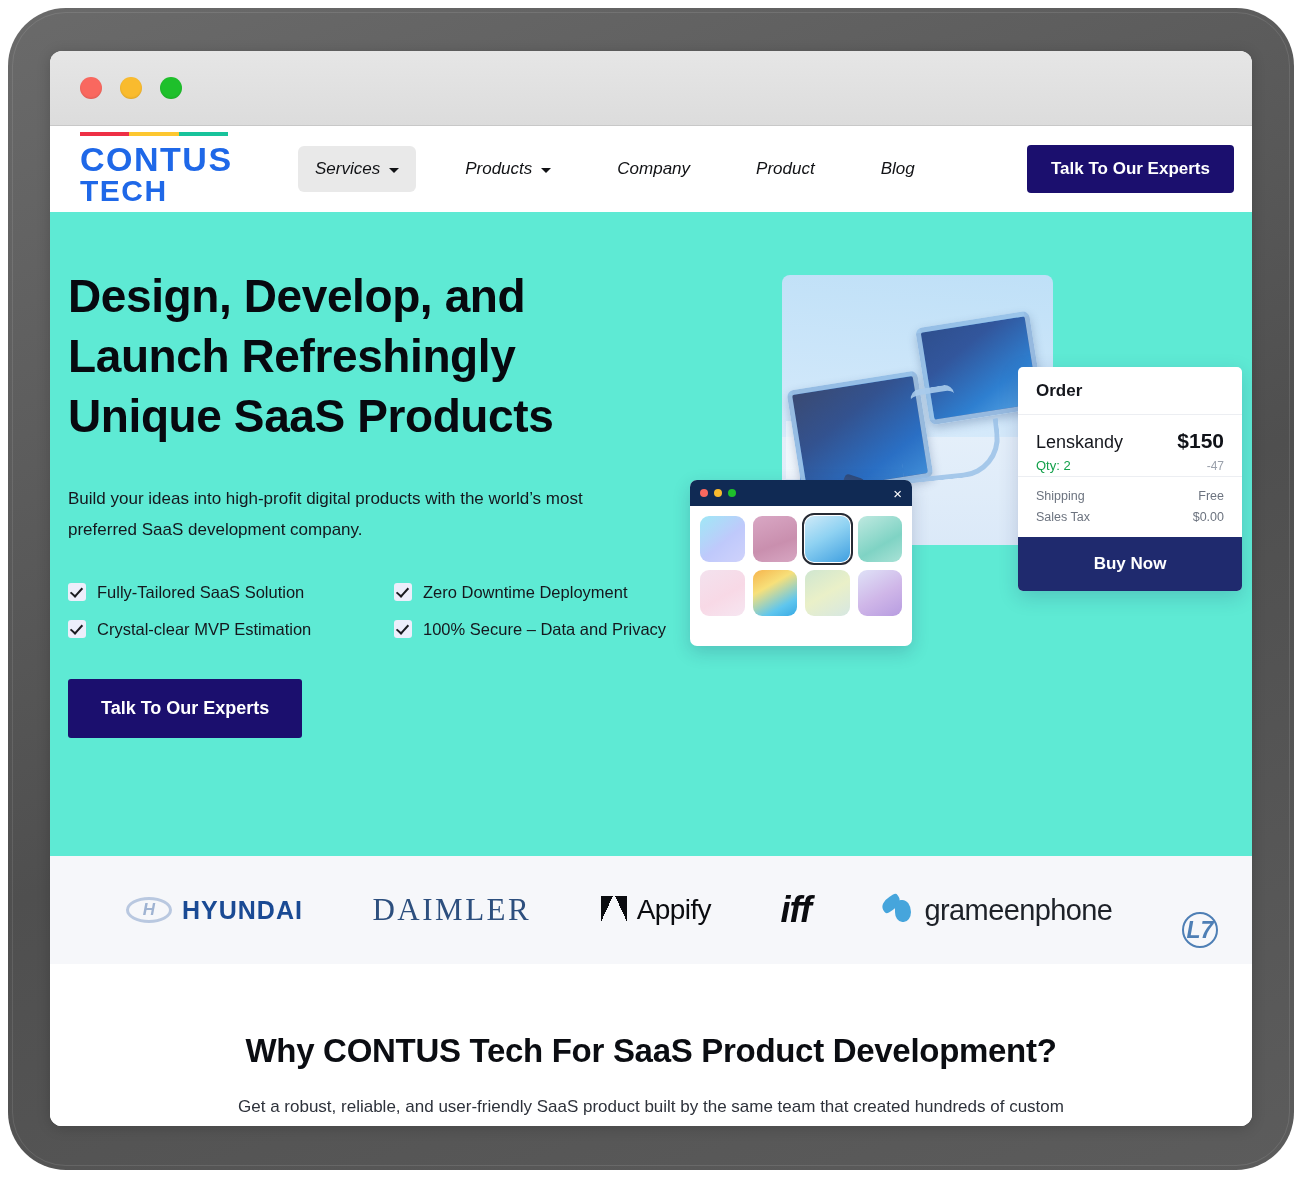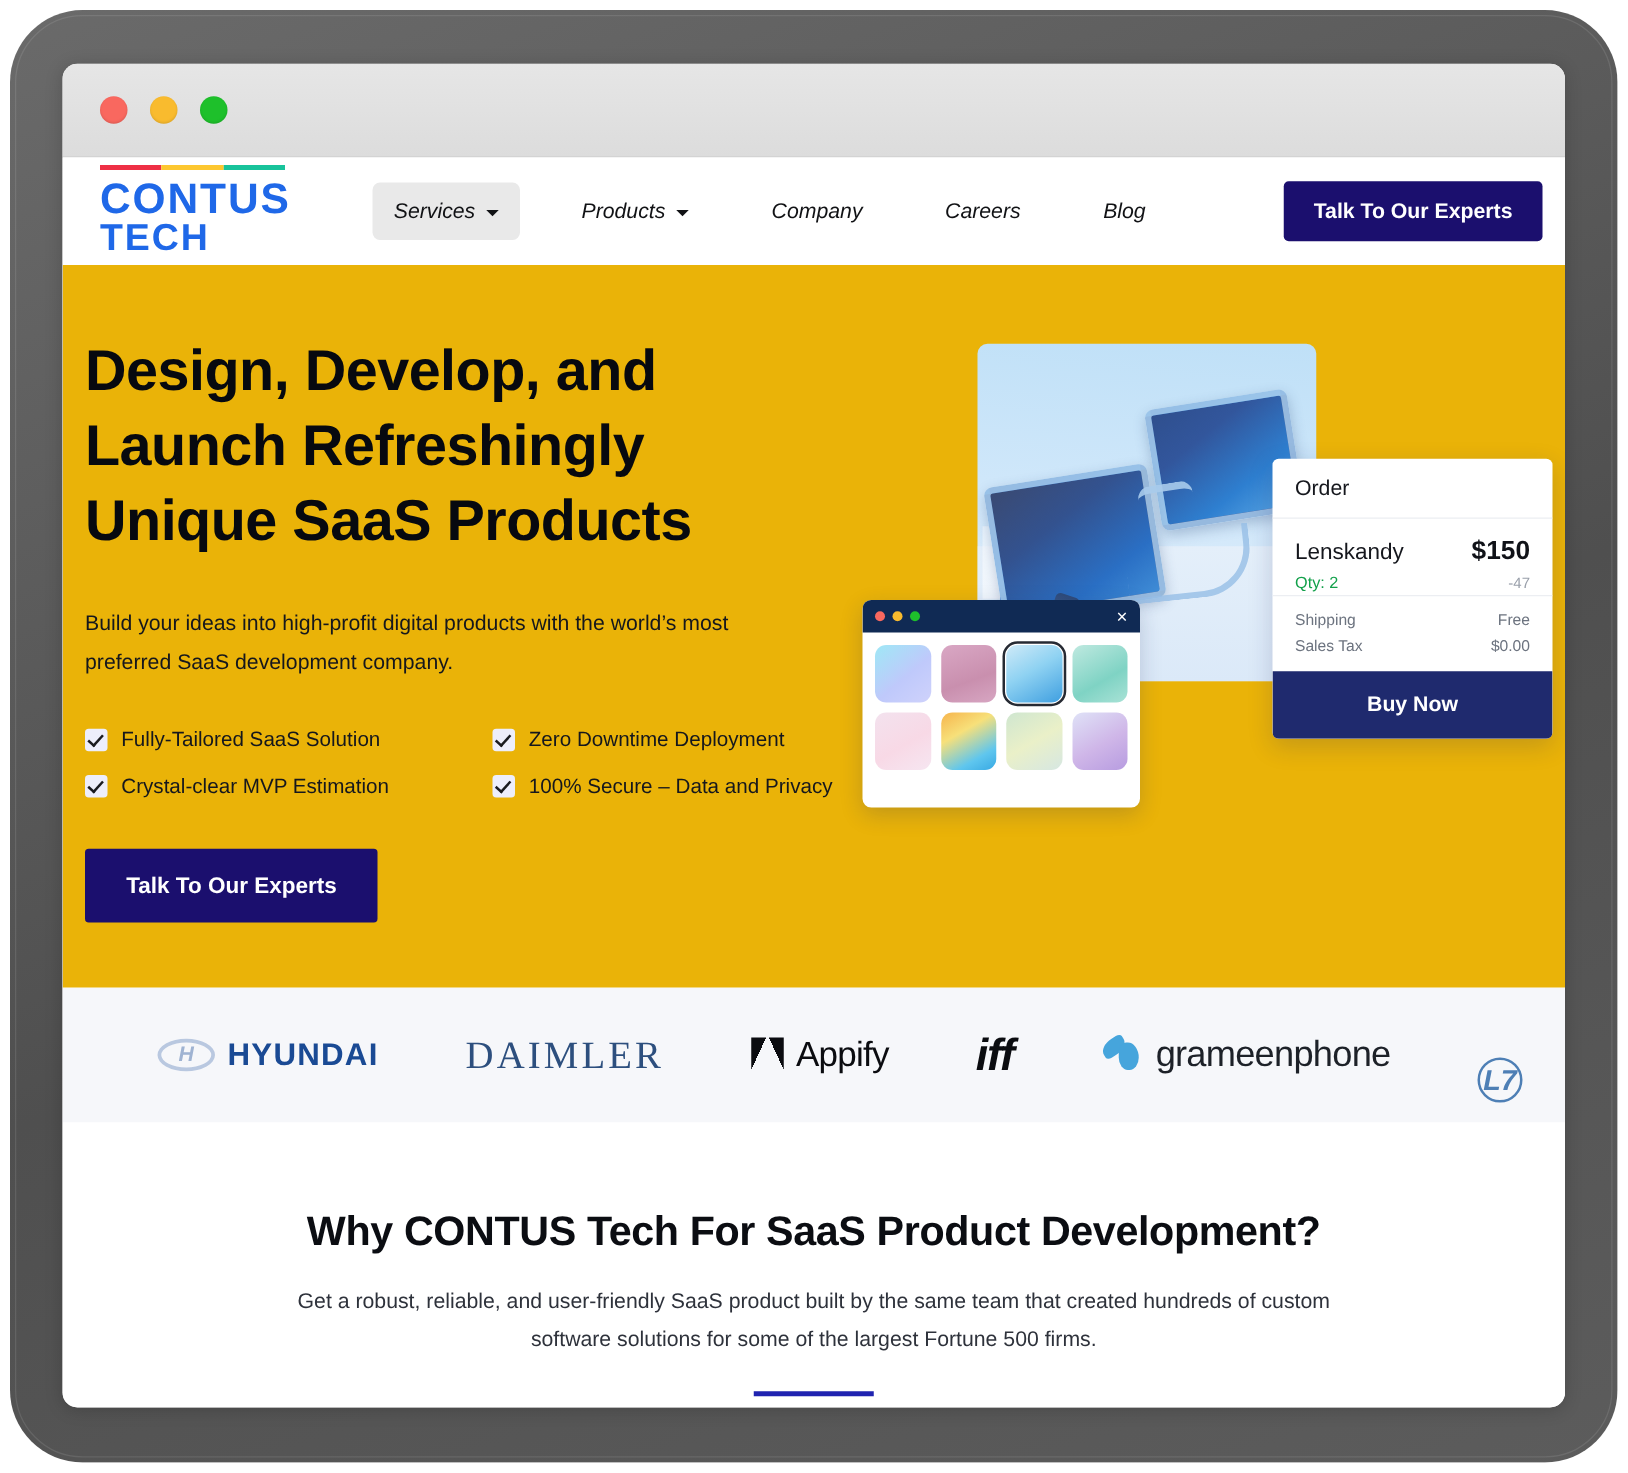--- a/index.html
+++ b/index.html
@@ -133,22 +133,22 @@
     padding: 14px 24px;
     border: none;
     border-radius: 4px;
     cursor: pointer;
     white-space: nowrap;
   }
 
   
   #hero {
     position: relative;
-    height: 578px;
-    background: #eab308;
+    height: 644px;
+    background: #5eead4;
     padding: 55px 0 0 18px;
   }
   #hero-left { width: 700px; }
   #hero-title {
     font-size: 46px;
     font-weight: 800;
     line-height: 1.30;
     color: #07090f;
     letter-spacing: -0.4px;
   }
@@ -292,21 +292,21 @@
     right: 10px; top: 155px;
     width: 224px;
     background: #ffffff;
     border-radius: 5px;
     box-shadow: 0 6px 20px rgba(25,35,90,.18);
     overflow: hidden;
   }
   #order-head {
     padding: 14px 18px 13px;
     border-bottom: 1px solid #eceef2;
-    font-size: 17px; font-weight: 400; color: #15171d;
+    font-size: 17px; font-weight: 700; color: #15171d;
   }
   #order-item {
     padding: 14px 18px 3px;
     border-bottom: 1px solid #eceef2;
   }
   .row { display: flex; justify-content: space-between; align-items: baseline; }
   #item-name  { font-size: 18px; color: #15171d; }
   #item-price { font-size: 21px; font-weight: 700; color: #101218; }
   #item-qty   { font-size: 13px; color: #12a04a; margin-top: 5px; }
   #item-disc  { font-size: 12px; color: #9aa0ab; margin-top: 6px; }
@@ -429,21 +429,21 @@
           <span class="caret"></span>
         </div>
         <div class="nav-item">
           <span>Products</span>
           <span class="caret"></span>
         </div>
         <div class="nav-item">
           <span>Company</span>
         </div>
         <div class="nav-item">
-          <span>Careers</span>
+          <span>Product</span>
         </div>
         <div class="nav-item">
           <span>Blog</span>
         </div>
       </nav>
 
       <button id="header-cta">Talk To Our Experts</button>
     </div>
 
     <section id="hero">

